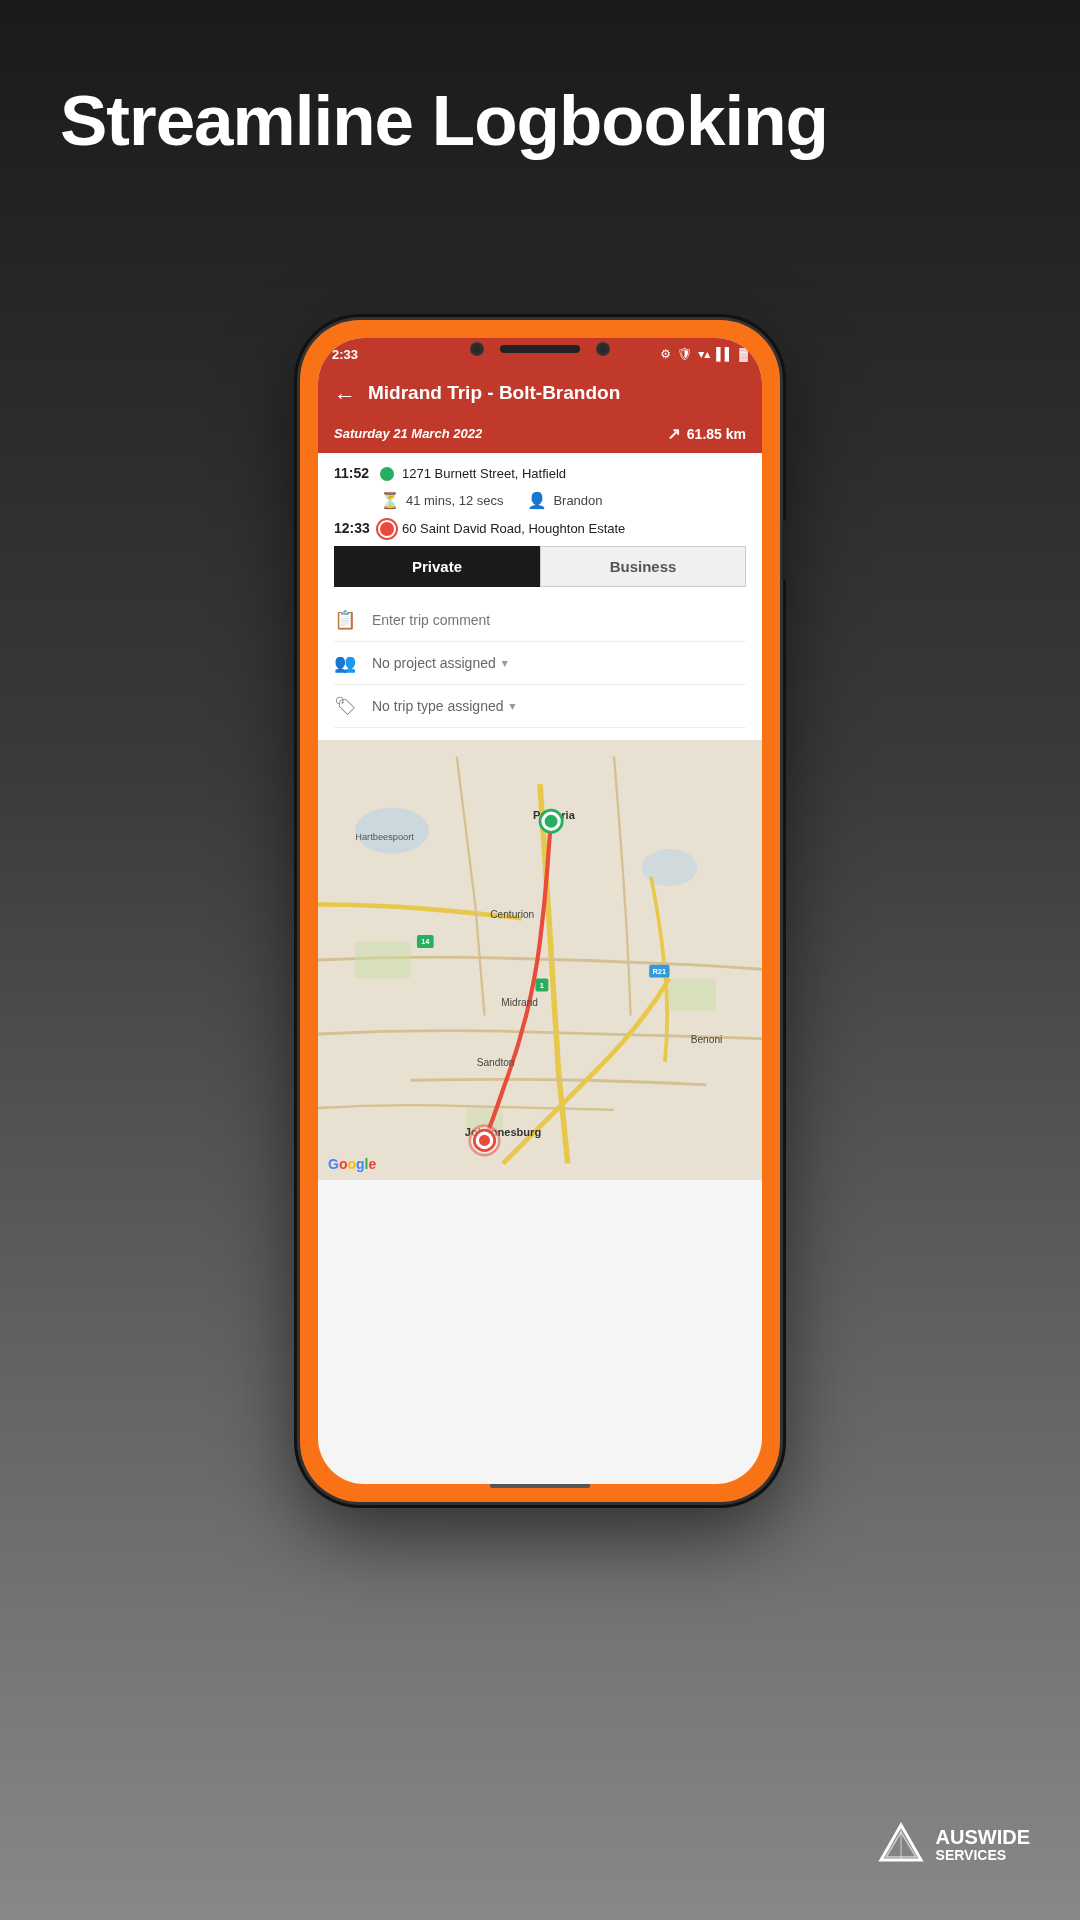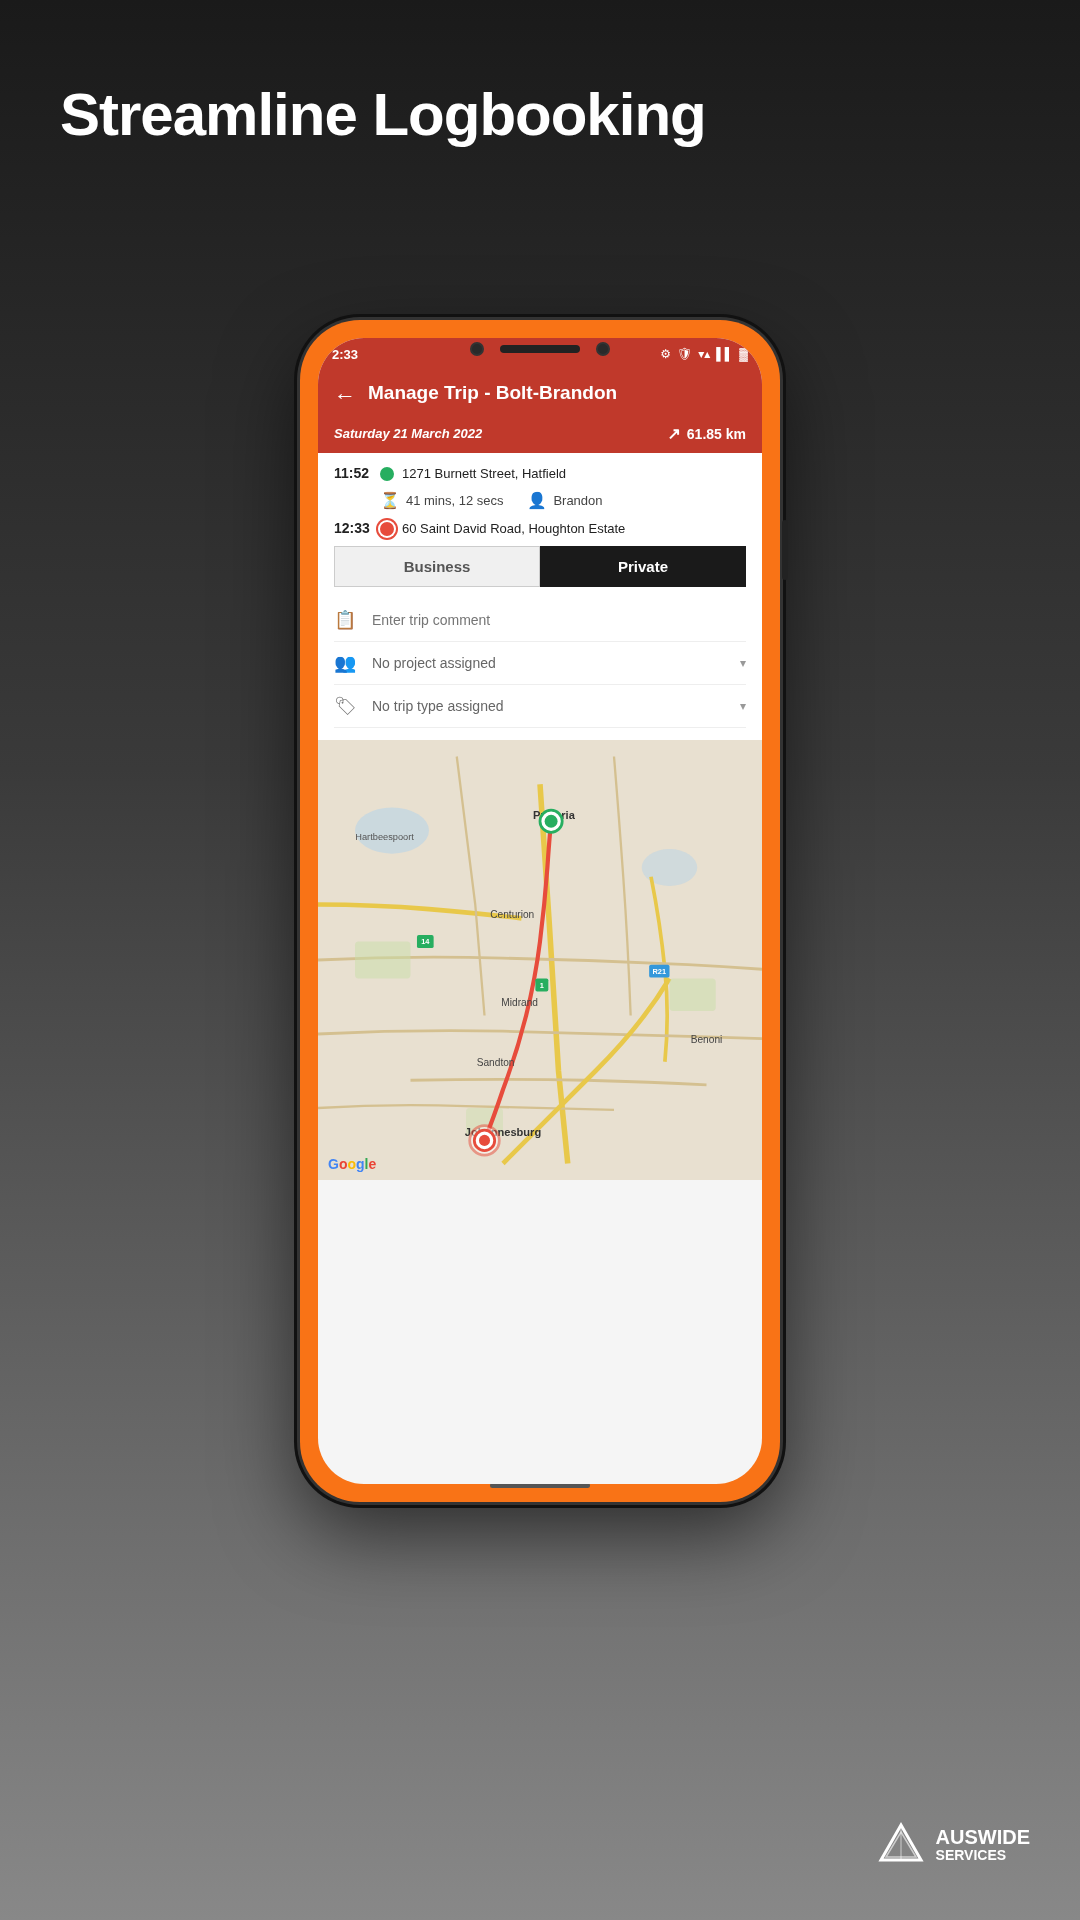--- a/index.html
+++ b/index.html
@@ -11,21 +11,21 @@
       font-family: 'Arial', sans-serif;
       overflow: hidden;
       position: relative;
     }
 
     .page-title {
       position: absolute;
       top: 80px;
       left: 60px;
       color: white;
-      font-size: 60px;
+      font-size: 71px;
       font-weight: 900;
       letter-spacing: -1px;
     }
 
     
     .phone-frame {
       position: absolute;
       top: 320px;
       left: 50%;
       transform: translateX(-50%);
@@ -282,21 +282,21 @@
       gap: 12px;
     }
 
     .form-select-value {
       flex: 1;
       font-size: 14px;
       color: #666;
       text-align: right;
       display: flex;
       align-items: center;
-      justify-content: space-between;
+      justify-content: flex-start;
       gap: 6px;
     }
 
     .chevron {
       font-size: 12px;
       color: #999;
     }
 
     
     .map-area {
@@ -377,21 +377,21 @@
         <span class="status-icon-small">⚙</span>
         <span class="status-icon-small">🛡</span>
         <span class="status-icon-small">▾▴</span>
         <span class="status-icon-small">▌▌</span>
         <span class="status-icon-small">▓</span>
       </div>
     </div>
 
     <div class="app-header">
       <span class="back-arrow">←</span>
-      <span class="header-title">Manage Trip - Bolt-Brandon</span>
+      <span class="header-title">Midrand Trip - Bolt-Brandon</span>
     </div>
 
     <div class="trip-info-bar">
       <span class="trip-date">Saturday 21 March 2022</span>
       <div class="trip-distance">
         <span style="font-size:16px;">↗</span>
         <span>61.85 km</span>
       </div>
     </div>
 
@@ -414,22 +414,22 @@
         </div>
       </div>
 
       <div class="trip-row">
         <span class="trip-time">12:33</span>
         <div class="dot-red"></div>
         <span class="trip-address">60 Saint David Road, Houghton Estate</span>
       </div>
 
       <div class="toggle-row">
+        <div class="toggle-btn active">Private</div>
         <div class="toggle-btn inactive">Business</div>
-        <div class="toggle-btn active">Private</div>
       </div>
 
       <div class="form-row">
         <span class="form-icon">📋</span>
         <input class="form-input" type="text" placeholder="Enter trip comment" style="">
       </div>
 
       <div class="form-select-row">
         <span class="form-icon">👥</span>
         <div class="form-select-value">

